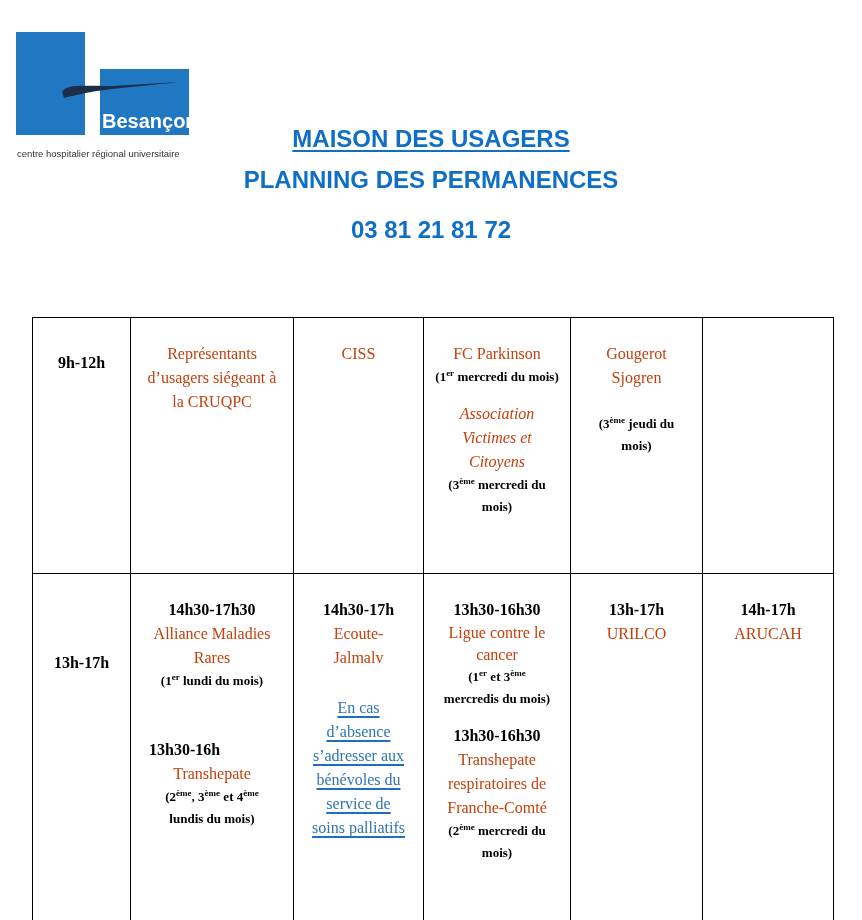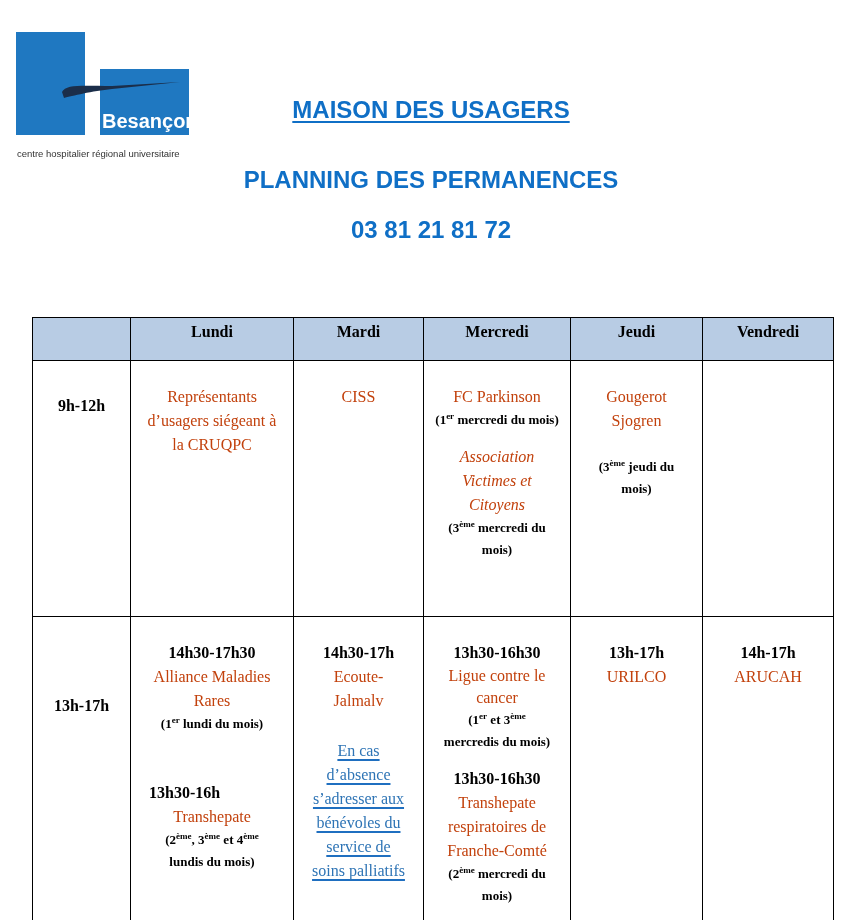--- a/index.html
+++ b/index.html
@@ -9,21 +9,21 @@
   .logo { position: absolute; left: 16px; top: 32px; width: 178px; height: 115px; }
   .logo .blk-left { position: absolute; left: 0; top: 0; width: 69px; height: 103px; background: #1f78c1; }
   .logo .blk-right { position: absolute; left: 84px; top: 37px; width: 89px; height: 66px; background: #1f78c1; }
   .logo .swoosh { position: absolute; left: 46px; top: 48px; width: 120px; height: 20px; }
   .logo .chru { position: absolute; left: 84px; top: -2px; font-family: "Liberation Sans", sans-serif; font-weight: bold; font-size: 33px; color: #1b2e4a; letter-spacing: 0.5px; line-height: 36px; }
   .logo .besancon { position: absolute; left: 86px; top: 77px; font-family: "Liberation Sans", sans-serif; font-weight: bold; font-size: 20px; color: #ffffff; line-height: 24px; }
   .logo .tagline { position: absolute; left: 1px; top: 116px; font-family: Liberation Sans, sans-serif; font-size: 9.5px; color: #333; white-space: nowrap; line-height: 12px; }
 
   
   .title { position: absolute; left: 0; width: 862px; text-align: center; font-family: "Liberation Sans", sans-serif; font-weight: bold; color: #0f6fc6; }
-  .title1 { top: 96px; font-size: 24px; }
+  .title1 { top: 125px; font-size: 24px; }
   .title1 span { text-decoration: underline; text-underline-offset: 3px; text-decoration-thickness: 2px; }
   .title2 { top: 166px; font-size: 24px; }
   .title3 { top: 216px; font-size: 24px; }
 
   
   table.schedule { position: absolute; left: 32px; top: 317px; border-collapse: collapse; table-layout: fixed; }
   table.schedule td, table.schedule th { border: 1.5px solid #000; padding: 0; vertical-align: top; text-align: center; font-size: 16px; line-height: 24px; }
   table.schedule th { background: #b8cce4; height: 40px; font-weight: bold; color: #000; vertical-align: top; padding-top: 2px; }
   .row1 td { height: 222px; }
   .row2 td { height: 298px; }
@@ -58,28 +58,20 @@
 <table class="schedule">
   <colgroup>
     <col style="width:98px">
       <col style="width:163px">
       <col style="width:130px">
       <col style="width:147px">
       <col style="width:132px">
       <col style="width:131px">
   </colgroup>
   <tbody>
-      <tr>
-    <th></th>
-    <th>Lundi</th>
-    <th>Mardi</th>
-    <th>Mercredi</th>
-    <th>Jeudi</th>
-    <th>Vendredi</th>
-  </tr>
 
   <tr class="row1">
     <td class="time" style="vertical-align:top;padding-top:33px;">9h-12h</td>
     <td>
       <div class="cell-inner">
         <div class="org" style="padding:0 12px;">Représentants d’usagers siégeant à la CRUQPC</div>
       </div>
     </td>
     <td>
       <div class="cell-inner">

